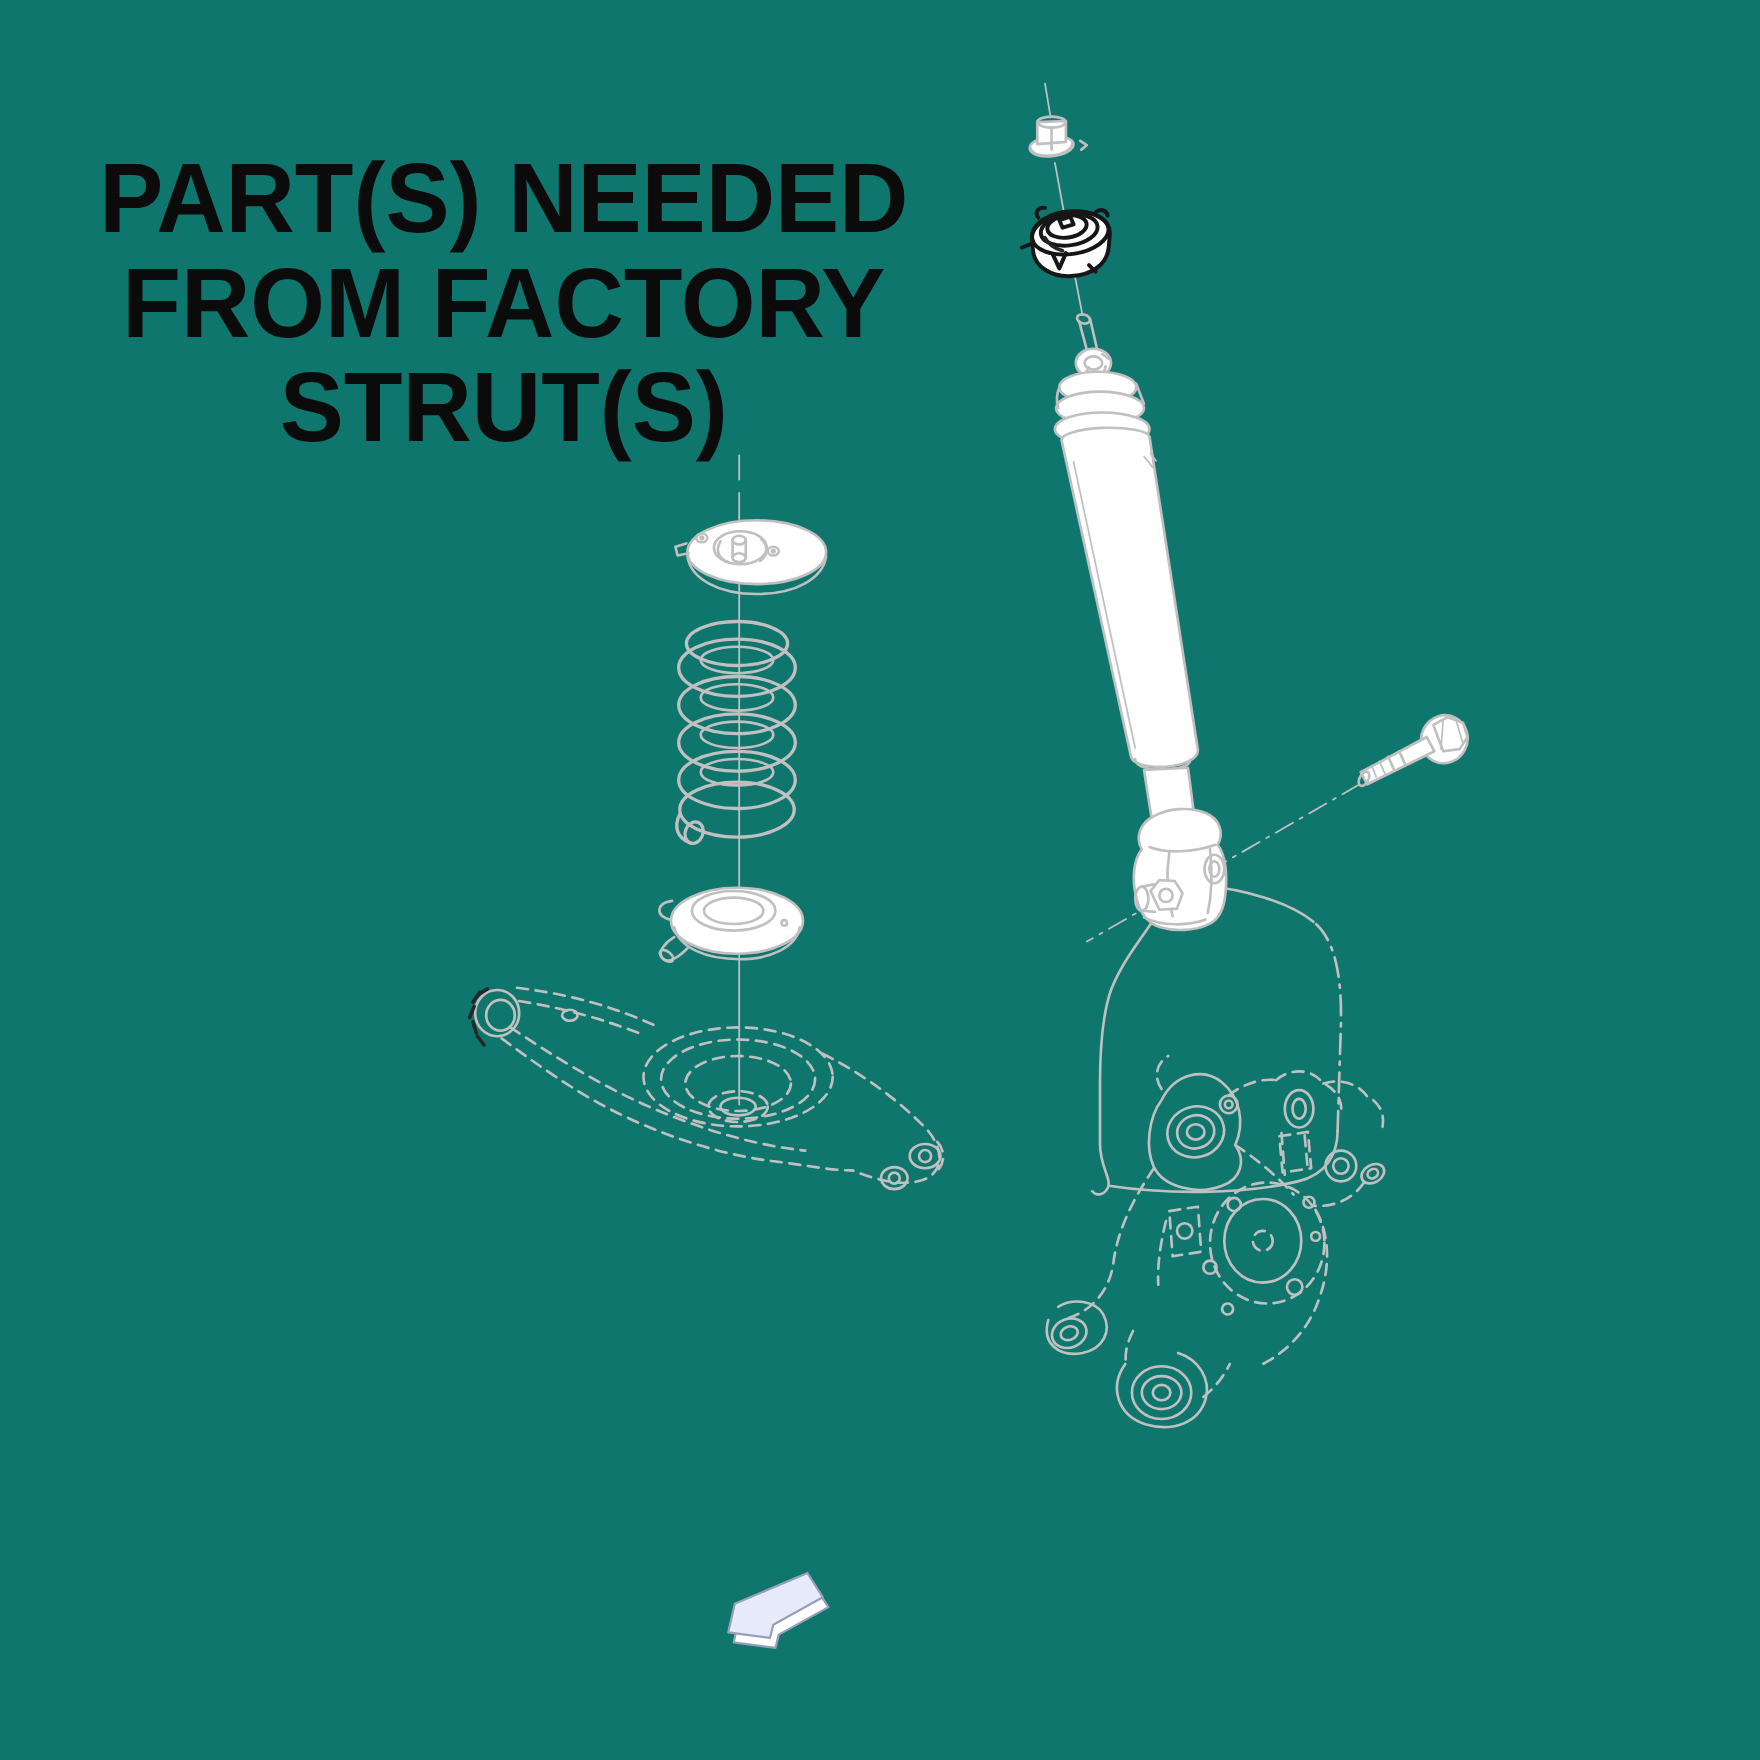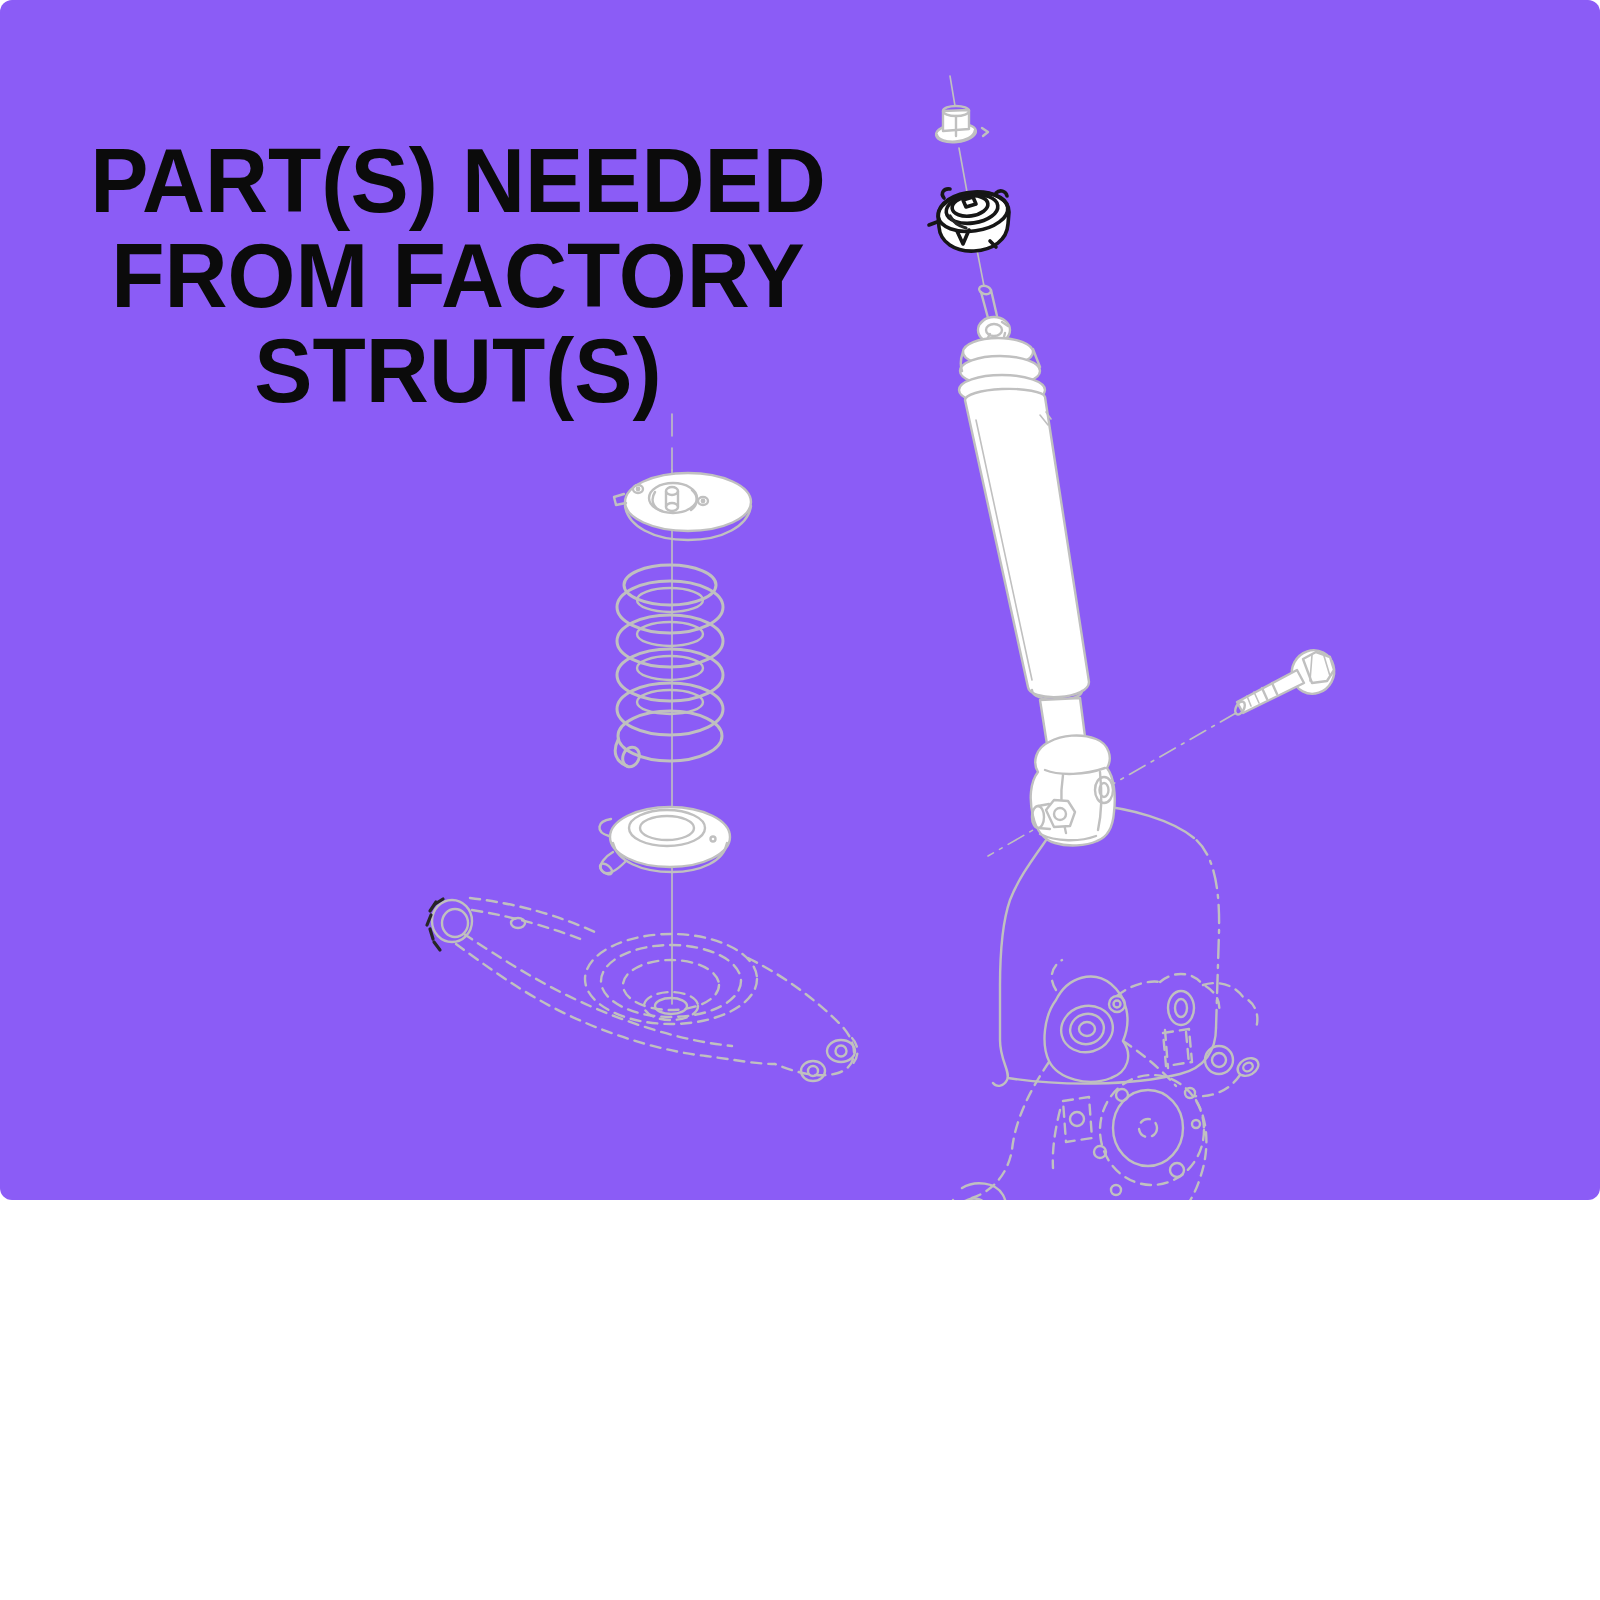--- a/index.html
+++ b/index.html
@@ -1,18 +1,18 @@
 <!DOCTYPE html>
 <html><head>
 <meta charset="utf-8">
 <title>PART(S) NEEDED FROM FACTORY STRUT(S)</title>
 <style>
   html,body{margin:0;padding:0;background:#ffffff;}
-  .stage{position:relative;width:1600px;height:1200px;background:#8b5cf6;overflow:hidden;
-         font-family:"Liberation Sans", sans-serif;border-radius:12px;}
+  .stage{position:relative;width:1600px;height:1600px;background:#0f766e;overflow:hidden;
+         font-family:"Liberation Sans", sans-serif;}
   .title{position:absolute;left:58px;top:134px;width:800px;text-align:center;
          font-weight:800;font-size:90px;line-height:95px;letter-spacing:0px;
          color:#0b0b0b;transform:scaleX(0.97);transform-origin:center top;}
   svg{position:absolute;left:0;top:0;}
   
   .g{fill:none;stroke:#c0c0c0;stroke-width:2.4;stroke-linecap:round;stroke-linejoin:round;}
   .g3{stroke-width:3;}
   .t{stroke-width:1.6;}
   .w{fill:#ffffff;}
   .d{stroke-dasharray:10 7;}

